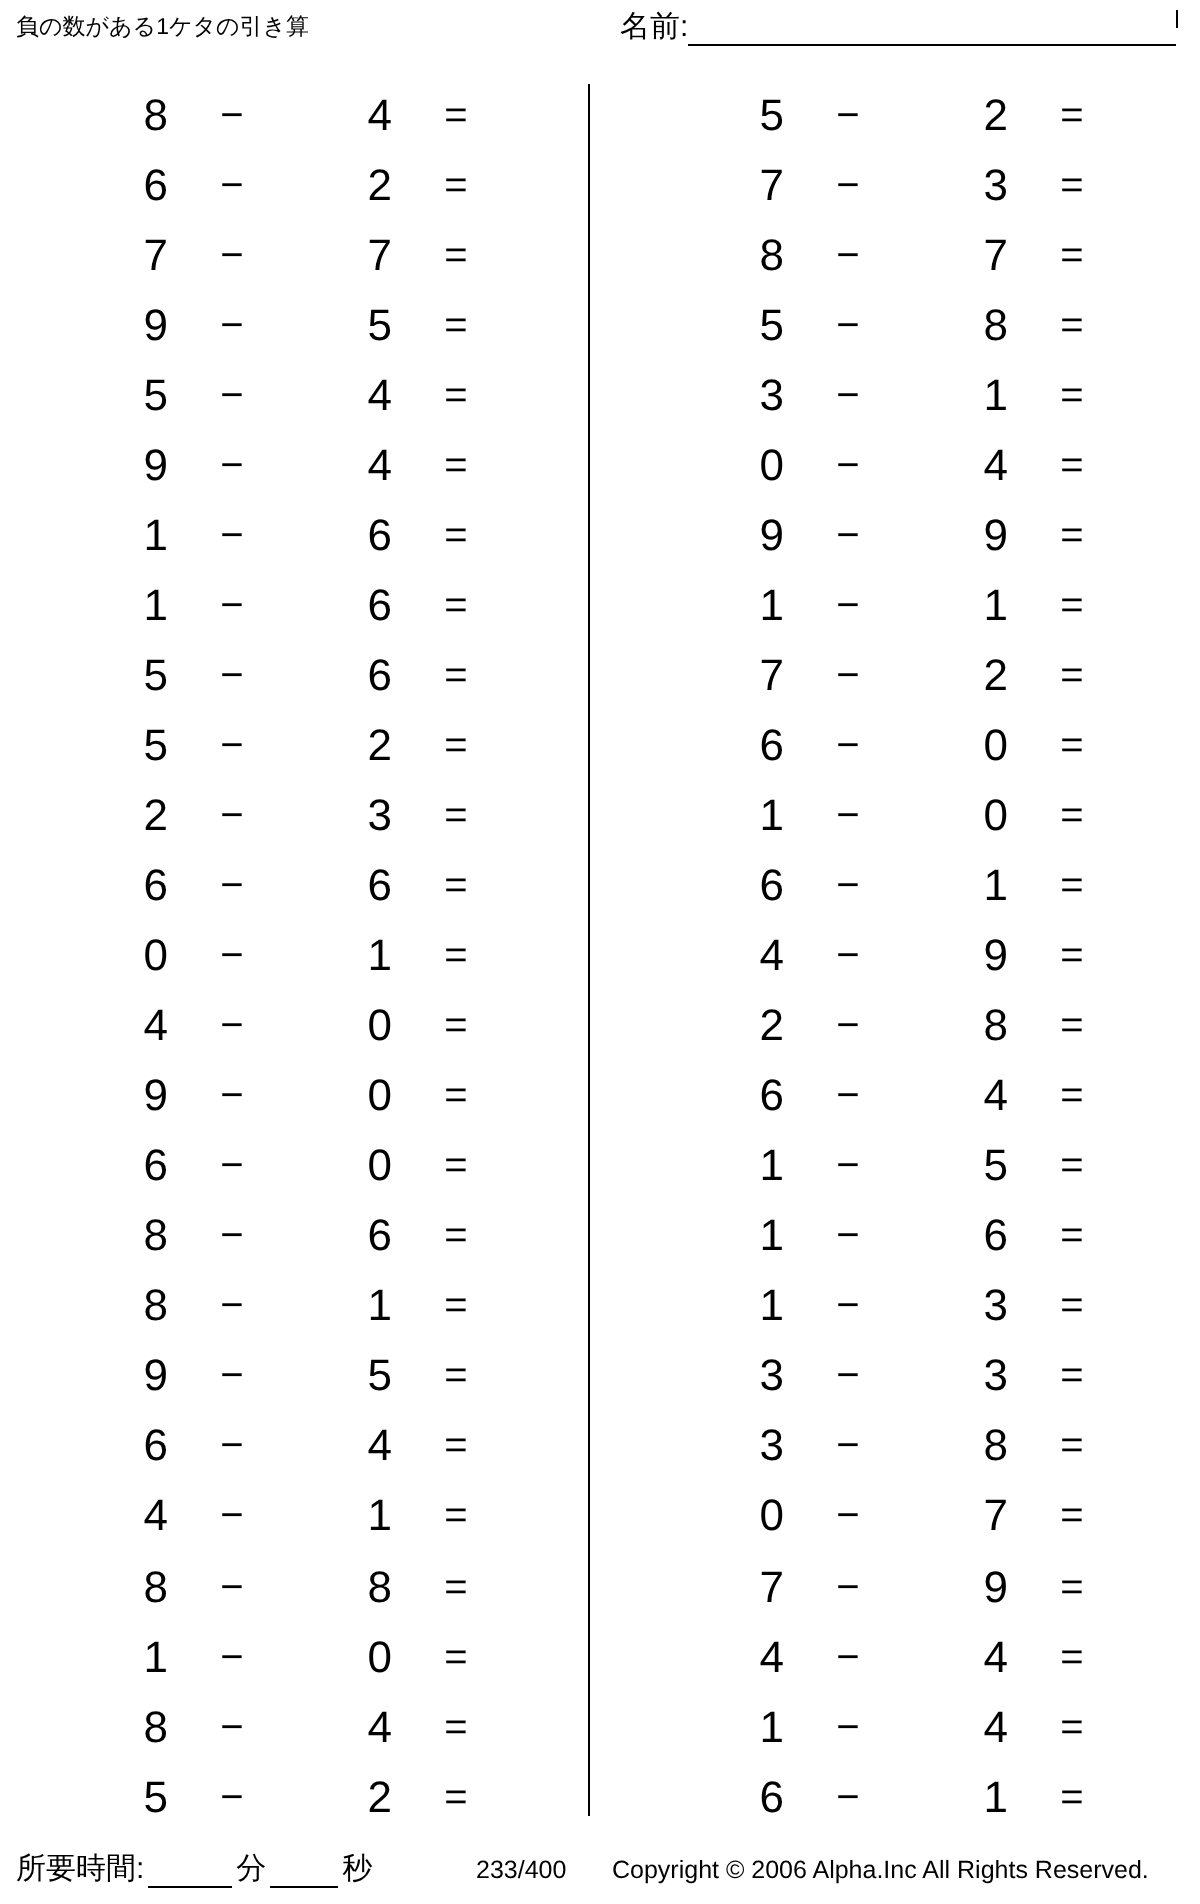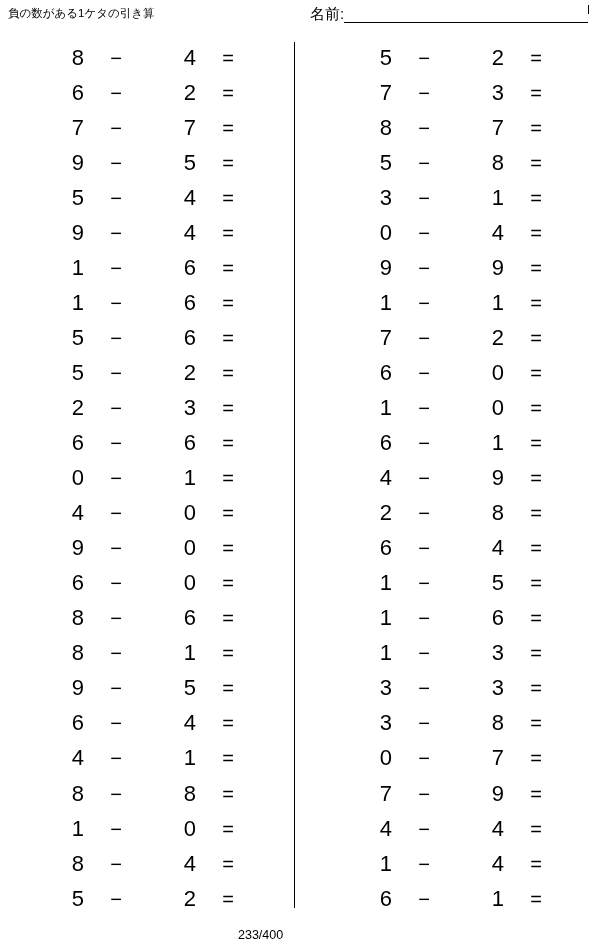--- a/index.html
+++ b/index.html
@@ -521,16 +521,24 @@
           <span class="cell op-a">6</span>
           <span class="cell op-sign">−</span>
           <span class="cell op-b">1</span>
           <span class="cell op-eq">=</span>
           <span class="answer-space"></span>
         </div>
       </div>
   </div>
 
   <div class="footer">
+    <div class="time-block">
+      <span class="time-label">所要時間:</span>
+      <span class="blank-line"></span>
+      <span class="unit">分</span>
+      <span class="blank-line-short"></span>
+      <span class="unit">秒</span>
+    </div>
     <div class="page-number">233/400</div>
+    <div class="copyright">Copyright © 2006 Alpha.Inc All Rights Reserved.</div>
   </div>
 
 </div>
 
 </body></html>

